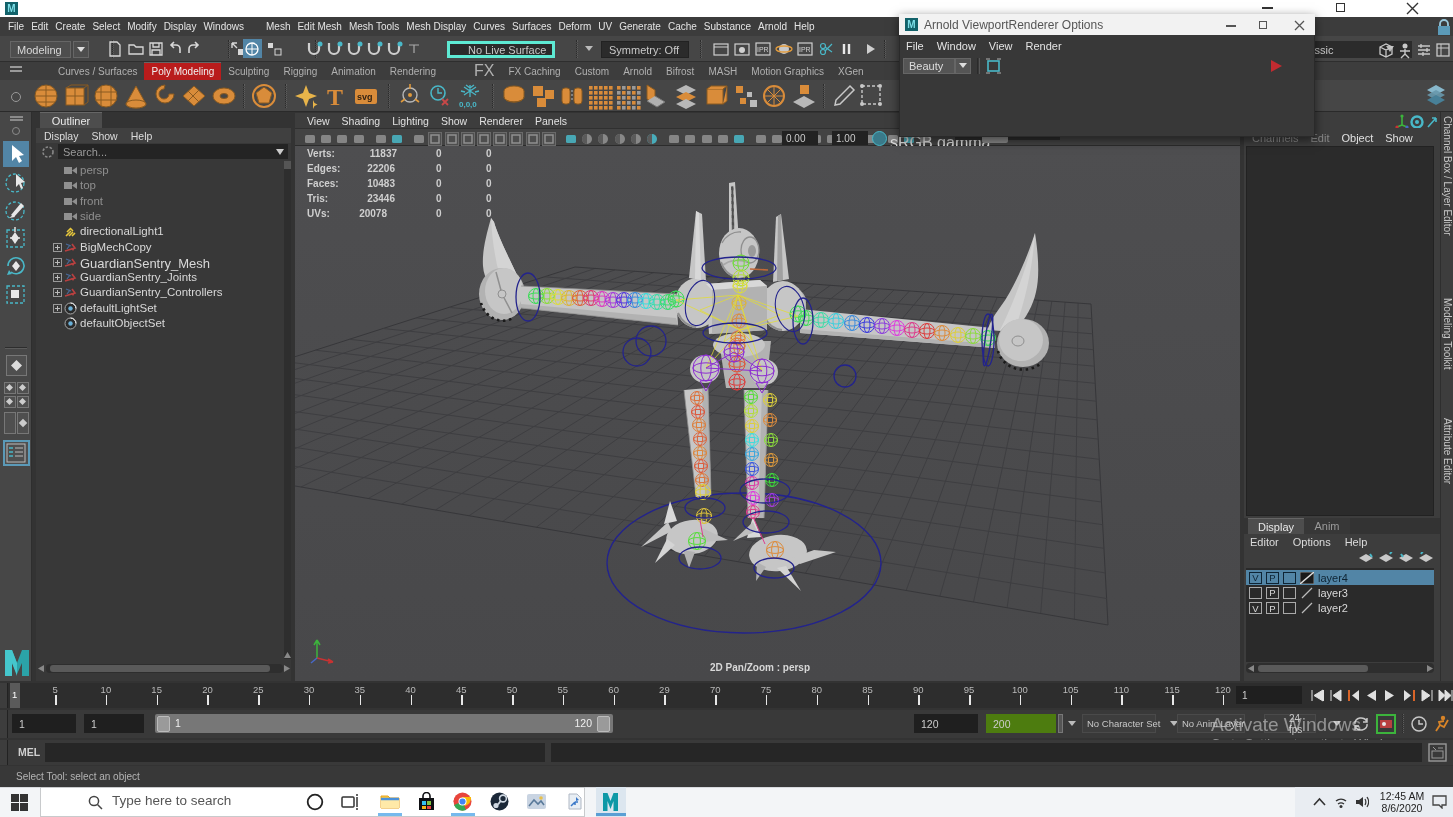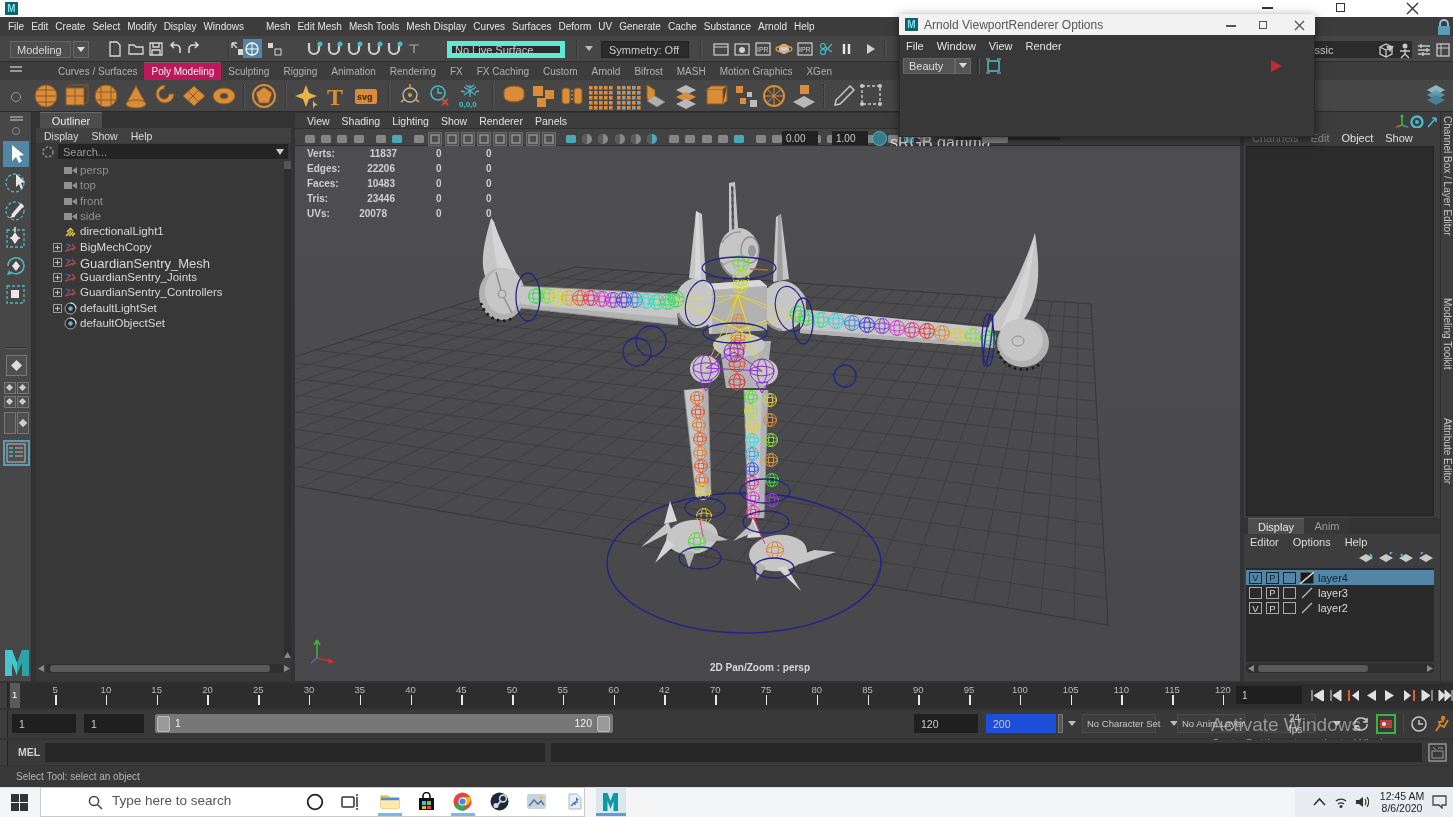--- a/index.html
+++ b/index.html
@@ -91,21 +91,21 @@
     <path d="M4,3 v6 a5,5 0 0 0 10,0 v-6" fill="none" stroke="#cfcfcf" stroke-width="2.2"></path>
     <circle cx="15" cy="4" r="2.5" fill="#49b8c8"></circle>
   </svg>
 <svg class="abs" style="left:385px;top:40px;" width="20" height="18">
     <path d="M4,3 v6 a5,5 0 0 0 10,0 v-6" fill="none" stroke="#cfcfcf" stroke-width="2.2"></path>
     <circle cx="15" cy="4" r="2.5" fill="#49b8c8"></circle>
   </svg>
 <svg class="abs" style="left:408px;top:43px;" width="12" height="12">
     <path d="M1,2 h10 M6,2 v8" stroke="#aaa" stroke-width="1.2"></path>
   </svg>
-<div class="abs row" style="left:447px;top:41px;width:118px;height:17px;background:#2b2b2b;border:5px solid #5eead4;font-size:11px;color:#c8c8c8;padding-left:3px;">No Live Surface</div>
+<div class="abs row" style="left:447px;top:41px;width:108px;height:17px;background:#2b2b2b;border:3px solid #5eead4;font-size:11px;color:#c8c8c8;padding-left:18px;">No Live Surface</div>
 <div class="abs" style="left:576px;top:40px;width:2px;height:18px;border-left:1px dotted #2b2b2b;border-right:1px dotted #5e5e5e;"></div>
 <div class="abs" style="left:585px;top:46px;width:0;height:0;border:4px solid transparent;border-top:5px solid #bbb;"></div>
 <div class="abs row" style="left:601px;top:41px;width:88px;height:17px;background:#2b2b2b;border:1px solid #222;font-size:11px;color:#c8c8c8;padding-left:7px;">Symmetry: Off</div>
 <div class="abs" style="left:700px;top:40px;width:2px;height:18px;border-left:1px dotted #2b2b2b;border-right:1px dotted #5e5e5e;"></div>
 <svg class="abs" style="left:712px;top:40px;" width="18" height="18">
     <rect x="2" y="4" width="14" height="11" fill="none" stroke="#d0d0d0" stroke-width="1.2"></rect>
     <path d="M2,7 h14" stroke="#d0d0d0"></path>
   </svg>
 <svg class="abs" style="left:733px;top:40px;" width="18" height="18">
     <rect x="2" y="4" width="14" height="11" fill="none" stroke="#d0d0d0" stroke-width="1.2"></rect>
@@ -130,26 +130,26 @@
   </svg>
 <svg class="abs" style="left:838px;top:40px;" width="18" height="18">
     <path d="M6,4 v10 M11,4 v10" stroke="#e8e8e8" stroke-width="2.4"></path>
   </svg>
 <svg class="abs" style="left:864px;top:40px;" width="14" height="18">
     <path d="M3,4 l8,5 l-8,5 z" fill="#cfcfcf"></path>
   </svg>
 <div class="abs" style="left:884px;top:40px;width:2px;height:18px;border-left:1px dotted #2b2b2b;border-right:1px dotted #5e5e5e;"></div>
 <div class="abs row" style="left:32px;top:62px;width:1421px;height:18px;background:#3d3d3d;">
     <div style="color:#b0b0b0;padding:2px 7px;height:18px;display:flex;align-items:center;font-size:10px;white-space:nowrap;margin-left:19px;">Curves / Surfaces</div>
-    <div style="background:#be185d;color:#f0f0f0;padding:2px 7px;height:18px;display:flex;align-items:center;font-size:10px;border-top:1px solid #666;white-space:nowrap;">Poly Modeling</div>
+    <div style="background:#b91c1c;color:#f0f0f0;padding:2px 7px;height:18px;display:flex;align-items:center;font-size:10px;border-top:1px solid #666;white-space:nowrap;">Poly Modeling</div>
     <div style="color:#b0b0b0;padding:2px 7px;height:18px;display:flex;align-items:center;font-size:10px;white-space:nowrap;">Sculpting</div>
     <div style="color:#b0b0b0;padding:2px 7px;height:18px;display:flex;align-items:center;font-size:10px;white-space:nowrap;">Rigging</div>
     <div style="color:#b0b0b0;padding:2px 7px;height:18px;display:flex;align-items:center;font-size:10px;white-space:nowrap;">Animation</div>
     <div style="color:#b0b0b0;padding:2px 7px;height:18px;display:flex;align-items:center;font-size:10px;white-space:nowrap;">Rendering</div>
-    <div style="color:#b0b0b0;padding:2px 7px;height:18px;display:flex;align-items:center;font-size:10px;white-space:nowrap;">FX</div>
+    <div style="color:#b0b0b0;padding:2px 7px;height:18px;display:flex;align-items:center;font-size:16px;white-space:nowrap;margin-left:24px;">FX</div>
     <div style="color:#b0b0b0;padding:2px 7px;height:18px;display:flex;align-items:center;font-size:10px;white-space:nowrap;">FX Caching</div>
     <div style="color:#b0b0b0;padding:2px 7px;height:18px;display:flex;align-items:center;font-size:10px;white-space:nowrap;">Custom</div>
     <div style="color:#b0b0b0;padding:2px 7px;height:18px;display:flex;align-items:center;font-size:10px;white-space:nowrap;">Arnold</div>
     <div style="color:#b0b0b0;padding:2px 7px;height:18px;display:flex;align-items:center;font-size:10px;white-space:nowrap;">Bifrost</div>
     <div style="color:#b0b0b0;padding:2px 7px;height:18px;display:flex;align-items:center;font-size:10px;white-space:nowrap;">MASH</div>
     <div style="color:#b0b0b0;padding:2px 7px;height:18px;display:flex;align-items:center;font-size:10px;white-space:nowrap;">Motion Graphics</div>
     <div style="color:#b0b0b0;padding:2px 7px;height:18px;display:flex;align-items:center;font-size:10px;white-space:nowrap;">XGen</div>
   </div>
 <div class="abs" style="left:0;top:62px;width:32px;height:18px;background:#3d3d3d;"></div>
 <div class="abs" style="left:10px;top:66px;width:12px;height:2px;background:#999;box-shadow:0 4px 0 #999;"></div>
@@ -1297,21 +1297,21 @@
 <div class="abs" style="left:400.54499999999996px;top:684px;width:20px;text-align:center;color:#b8b8b8;font-size:9.5px;">40</div>
 <div class="abs" style="left:410.54499999999996px;top:695px;width:1.5px;height:10px;background:#e8e8e8;"></div>
 <div class="abs" style="left:451.32px;top:684px;width:20px;text-align:center;color:#b8b8b8;font-size:9.5px;">45</div>
 <div class="abs" style="left:461.32px;top:695px;width:1.5px;height:10px;background:#e8e8e8;"></div>
 <div class="abs" style="left:502.095px;top:684px;width:20px;text-align:center;color:#b8b8b8;font-size:9.5px;">50</div>
 <div class="abs" style="left:512.095px;top:695px;width:1.5px;height:10px;background:#e8e8e8;"></div>
 <div class="abs" style="left:552.87px;top:684px;width:20px;text-align:center;color:#b8b8b8;font-size:9.5px;">55</div>
 <div class="abs" style="left:562.87px;top:695px;width:1.5px;height:10px;background:#e8e8e8;"></div>
 <div class="abs" style="left:603.645px;top:684px;width:20px;text-align:center;color:#b8b8b8;font-size:9.5px;">60</div>
 <div class="abs" style="left:613.645px;top:695px;width:1.5px;height:10px;background:#e8e8e8;"></div>
-<div class="abs" style="left:654.42px;top:684px;width:20px;text-align:center;color:#b8b8b8;font-size:9.5px;">42</div>
+<div class="abs" style="left:654.42px;top:684px;width:20px;text-align:center;color:#b8b8b8;font-size:9.5px;">29</div>
 <div class="abs" style="left:664.42px;top:695px;width:1.5px;height:10px;background:#e8e8e8;"></div>
 <div class="abs" style="left:705.1949999999999px;top:684px;width:20px;text-align:center;color:#b8b8b8;font-size:9.5px;">70</div>
 <div class="abs" style="left:715.1949999999999px;top:695px;width:1.5px;height:10px;background:#e8e8e8;"></div>
 <div class="abs" style="left:755.9699999999999px;top:684px;width:20px;text-align:center;color:#b8b8b8;font-size:9.5px;">75</div>
 <div class="abs" style="left:765.9699999999999px;top:695px;width:1.5px;height:10px;background:#e8e8e8;"></div>
 <div class="abs" style="left:806.745px;top:684px;width:20px;text-align:center;color:#b8b8b8;font-size:9.5px;">80</div>
 <div class="abs" style="left:816.745px;top:695px;width:1.5px;height:10px;background:#e8e8e8;"></div>
 <div class="abs" style="left:857.52px;top:684px;width:20px;text-align:center;color:#b8b8b8;font-size:9.5px;">85</div>
 <div class="abs" style="left:867.52px;top:695px;width:1.5px;height:10px;background:#e8e8e8;"></div>
 <div class="abs" style="left:908.295px;top:684px;width:20px;text-align:center;color:#b8b8b8;font-size:9.5px;">90</div>
@@ -1360,21 +1360,21 @@
 <div class="abs" style="left:0;top:710px;width:1453px;height:28px;background:#393939;"></div>
 <div class="abs" style="left:0;top:710px;width:8px;height:28px;background:#3d3d3d;border-right:1px solid #222;"></div>
 <div class="abs row" style="left:12px;top:714px;width:64px;height:19px;background:#1f1f1f;color:#ccc;font-size:10.5px;padding-left:7px;">1</div>
 <div class="abs row" style="left:84px;top:714px;width:60px;height:19px;background:#1f1f1f;color:#ccc;font-size:10.5px;padding-left:7px;">1</div>
 <div class="abs" style="left:155px;top:714px;width:458px;height:19px;background:#777;border-radius:2px;"></div>
 <div class="abs" style="left:157px;top:715.5px;width:13px;height:16px;background:#9a9a9a;border:1px solid #bbb;border-radius:2px;"></div>
 <div class="abs" style="left:597px;top:715.5px;width:13px;height:16px;background:#9a9a9a;border:1px solid #bbb;border-radius:2px;"></div>
 <div class="abs" style="left:175px;top:717px;color:#f0f0f0;font-size:10.5px;">1</div>
 <div class="abs" style="left:572px;top:717px;color:#f0f0f0;font-size:10.5px;text-align:right;width:20px;">120</div>
 <div class="abs row" style="left:914px;top:714px;width:64px;height:19px;background:#1f1f1f;color:#ccc;font-size:10.5px;padding-left:7px;">120</div>
-<div class="abs row" style="left:986px;top:714px;width:70px;height:19px;background:#1d4ed8;color:#ccc;font-size:10.5px;padding-left:7px;">200</div>
+<div class="abs row" style="left:986px;top:714px;width:70px;height:19px;background:#4d7c0f;color:#ccc;font-size:10.5px;padding-left:7px;">200</div>
 <div class="abs" style="left:1058px;top:714px;width:5px;height:19px;background:#555;border:1px solid #777;"></div>
 <div class="abs" style="left:1068px;top:721px;width:0;height:0;border:4px solid transparent;border-top:5px solid #bbb;"></div>
 <div class="abs row" style="left:1082px;top:714px;width:74px;height:19px;background:#3d3d3d;border:1px solid #4a4a4a;color:#c8c8c8;font-size:9.5px;padding-left:4px;white-space:nowrap;">No Character Set</div>
 <div class="abs" style="left:1170px;top:721px;width:0;height:0;border:4px solid transparent;border-top:5px solid #bbb;"></div>
 <div class="abs row" style="left:1177px;top:714px;width:68px;height:19px;background:#3d3d3d;border:1px solid #4a4a4a;color:#c8c8c8;font-size:9.5px;padding-left:4px;white-space:nowrap;">No Anim Layer</div>
 <div class="abs row" style="left:1264px;top:714px;width:52px;height:19px;background:#3d3d3d;border:1px solid #4a4a4a;color:#c8c8c8;font-size:10px;padding-left:24px;">24 fps</div>
 <div class="abs" style="left:1333px;top:721px;width:0;height:0;border:4px solid transparent;border-top:5px solid #bbb;"></div>
 <svg class="abs" style="left:1352px;top:716px" width="20" height="16">
     <path d="M3,8 a6,5 0 0 1 12,-2 M15,8 a6,5 0 0 1 -12,2 M15,2 v4 h-4 M3,14 v-4 h4" fill="none" stroke="#c8c8c8" stroke-width="1.5"></path>
   </svg>

